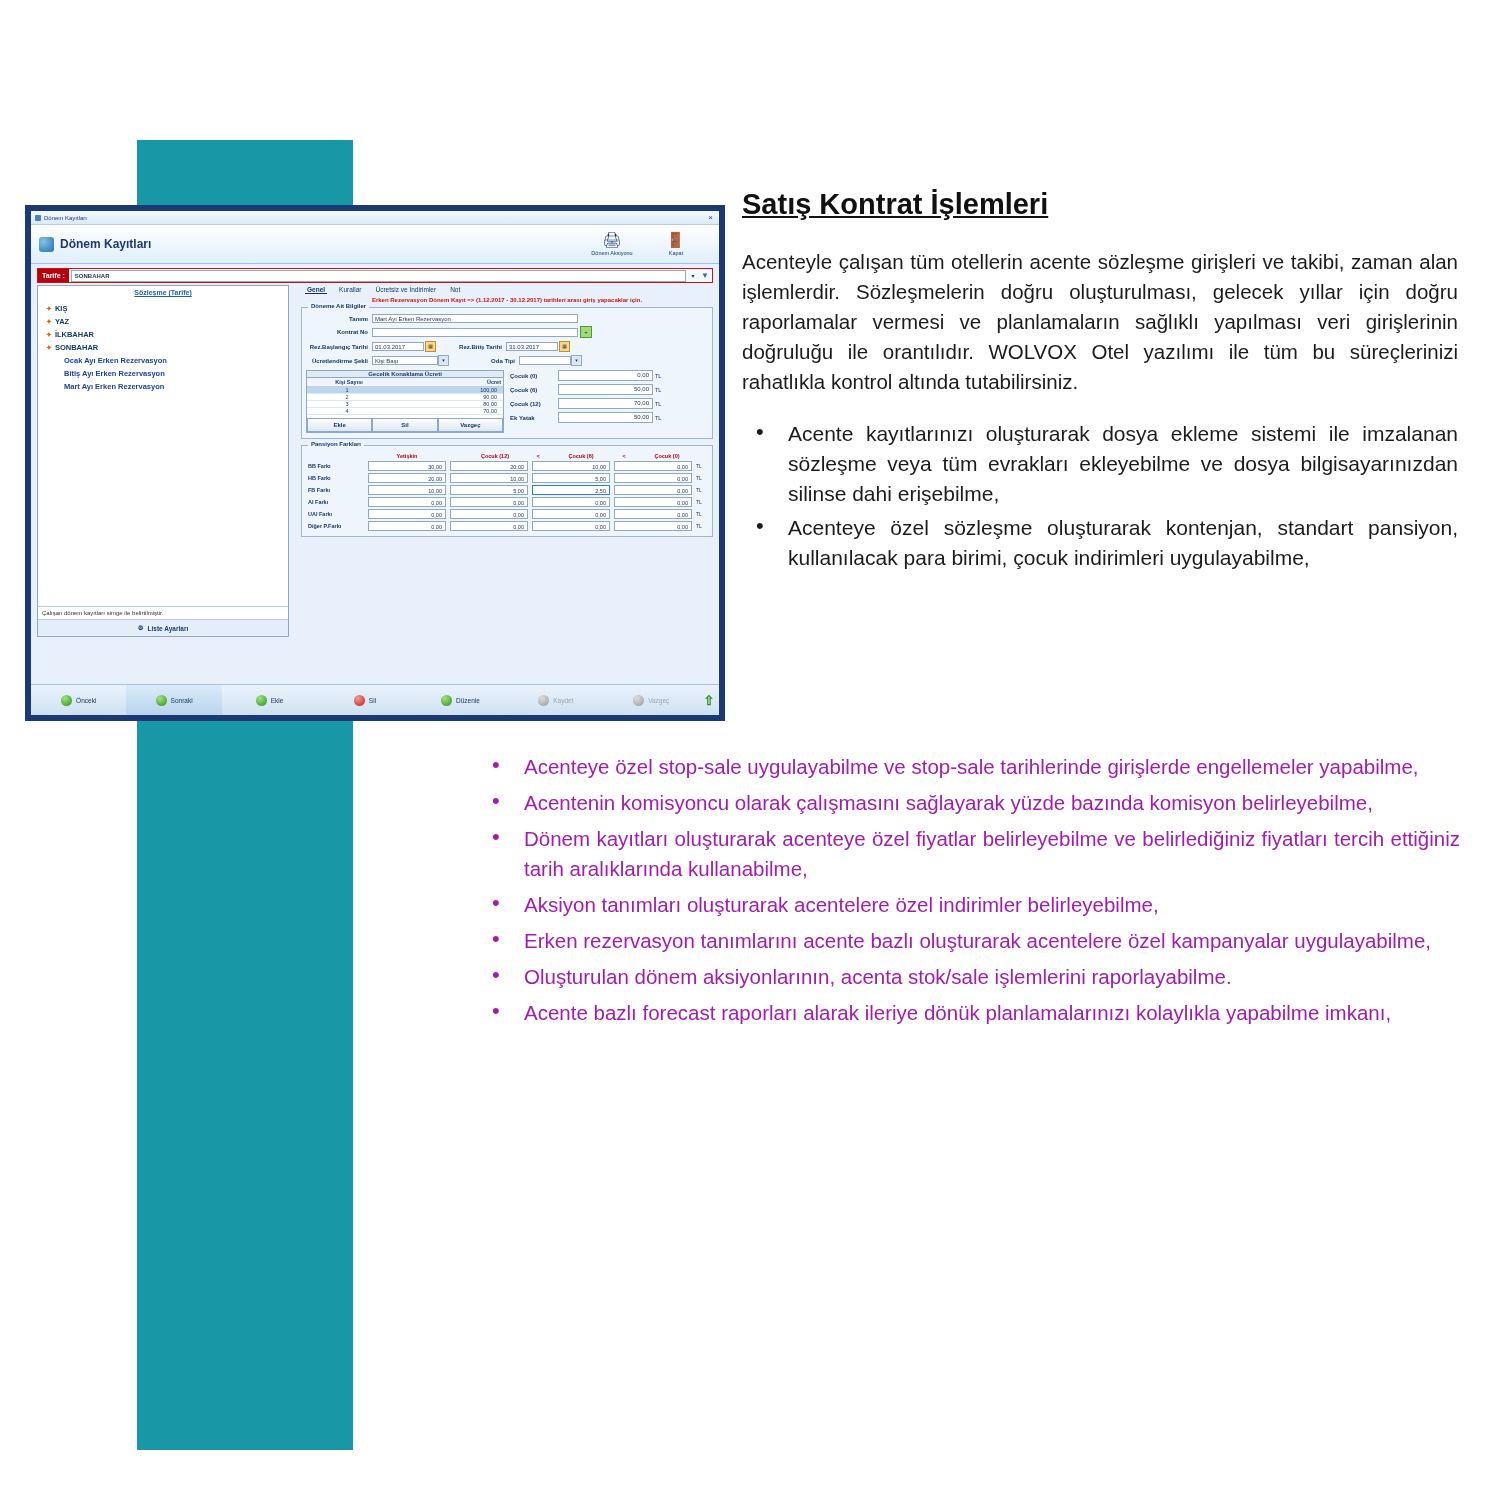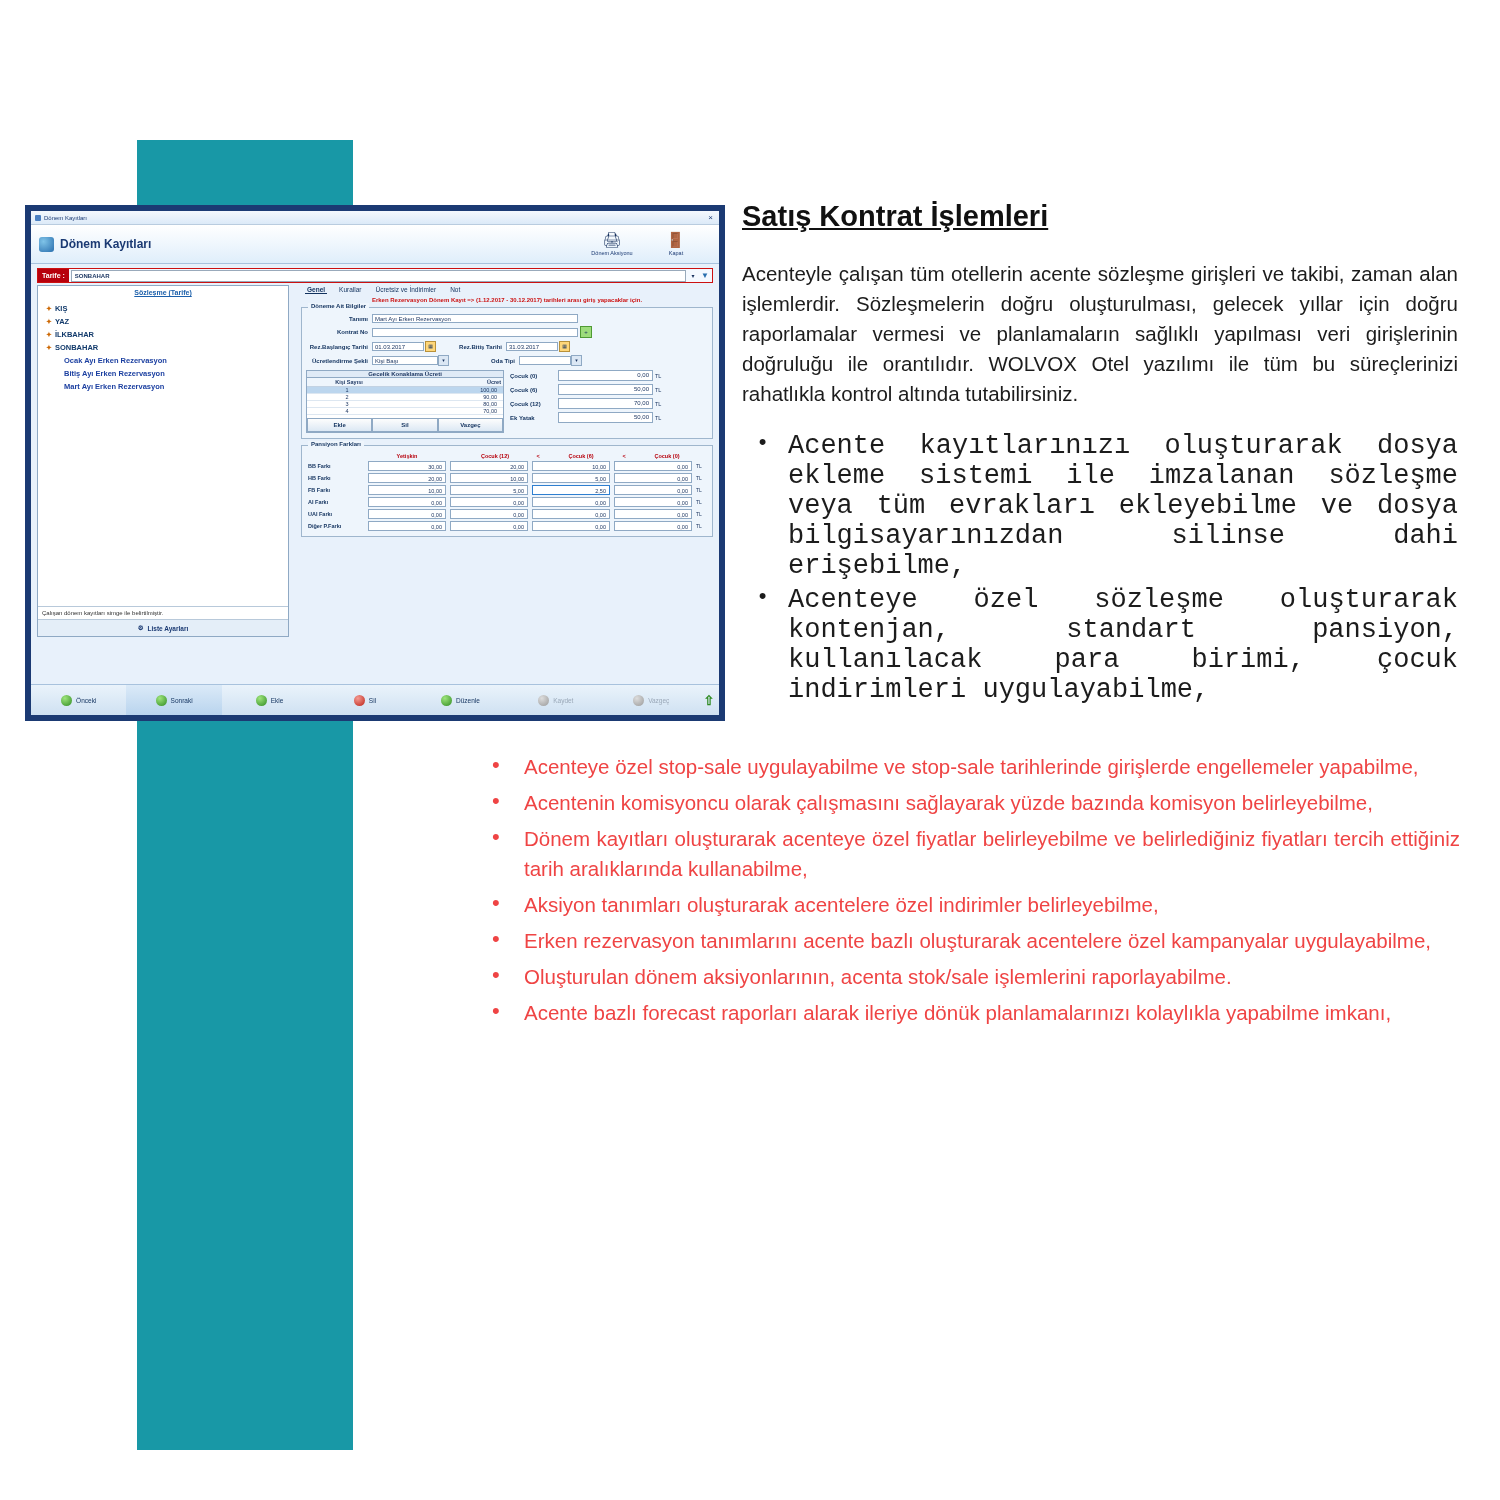--- a/index.html
+++ b/index.html
@@ -157,40 +157,40 @@
   }
   .fbtn.sel{background:linear-gradient(#dbeaf8,#b9d4ee);}
   .fbtn .cir{width:11px;height:11px;border-radius:50%;}
   .cir.green{background:radial-gradient(circle at 35% 30%,#9ee57c,#2f8b22);}
   .cir.red{background:radial-gradient(circle at 35% 30%,#f59b93,#bb2116);}
   .cir.gray{background:radial-gradient(circle at 35% 30%,#dddddd,#999999);}
   .fbtn.dim{color:#9aa8b8;}
   .exit-arrow{width:20px;text-align:center;color:#2f8b22;font-size:13px;font-weight:bold;}
   
   .doc{
-    position:absolute;left:742px;top:200px;width:716px;
+    position:absolute;left:742px;top:188px;width:716px;
     color:#1c1c1c;
   }
   .doc h1{
     font-size:29px;margin:0 0 26px 0;font-weight:bold;
     text-decoration:underline;color:#111;
   }
   .doc p{
     font-size:20.5px;line-height:30px;margin:0 0 22px 0;text-align:justify;
   }
   .doc ul{margin:0;padding:0;list-style:none;}
   .doc li{
-    position:relative;padding-left:46px;font-size:27px;line-height:30px;
-    margin-bottom:4px;text-align:justify;font-family:Liberation Mono, monospace;
+    position:relative;padding-left:46px;font-size:21px;line-height:30px;
+    margin-bottom:4px;text-align:justify;
   }
   .doc li:before{
     content:"\2022";position:absolute;left:14px;top:-2px;font-size:22px;
   }
   .doc-wide{
-    position:absolute;left:480px;top:752px;width:980px;color:#ef4444;
+    position:absolute;left:480px;top:752px;width:980px;color:#a21caf;
   }
   .doc-wide li{
     position:relative;padding-left:44px;font-size:20.5px;line-height:30px;
     margin-bottom:6px;text-align:justify;
   }
   .doc-wide ul{margin:0;padding:0;list-style:none;}
   .doc-wide li:before{
     content:"\2022";position:absolute;left:12px;top:-2px;font-size:22px;
   }
 </style>

